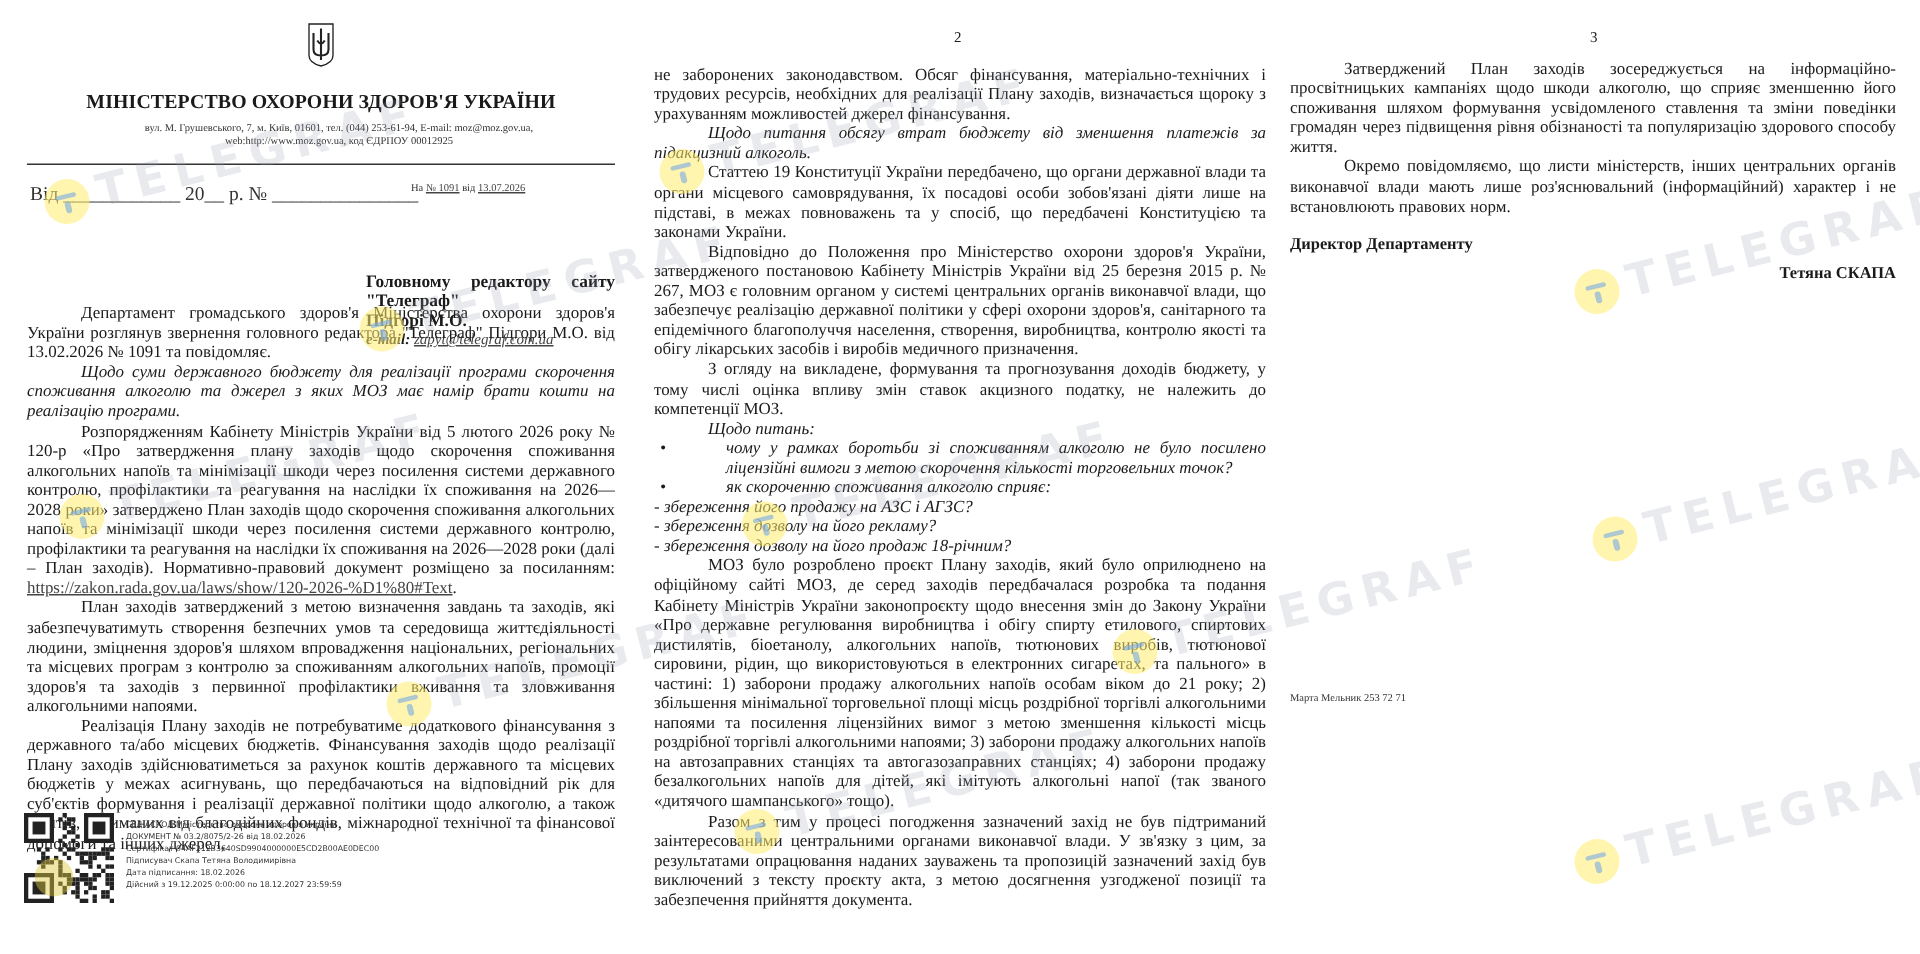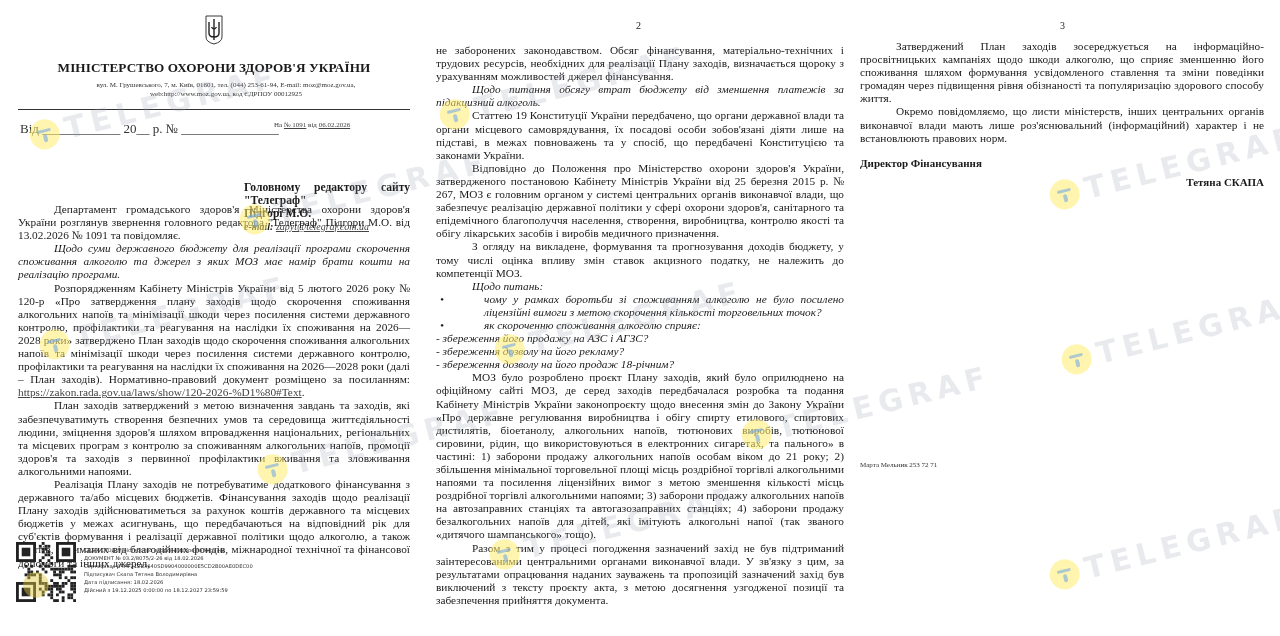--- a/index.html
+++ b/index.html
@@ -67,21 +67,21 @@
   <div class="addr">
     <div>вул. М. Грушевського, 7, м. Київ, 01601, тел. (044) 253-61-94, E-mail: moz@moz.gov.ua,</div>
     <div>web:http://www.moz.gov.ua, код ЄДРПОУ 00012925</div>
   </div>
   <div class="hr"></div>
   <div class="ref-left">Від ____________ 20__ р. № _______________</div>
   <div class="ref-right">
     <span>На</span>
     <span class="u">№ 1091</span>
     <span>від</span>
-    <span class="u">06.02.2026</span>
+    <span class="u">13.07.2026</span>
   </div>
   <div class="addressee">
     <div class="row1">
       <span>Головному</span>
       <span>редактору</span>
       <span>сайту</span>
     </div>
     <div>"Телеграф"</div>
     <div>Підгорі М.О.</div>
     <div class="email">
@@ -250,21 +250,21 @@
   </div>
 </div>
 
 <div class="page" id="p3">
   <div class="pnum" style="left:208px">3</div>
   <div class="body txt">
     <p>Затверджений План заходів зосереджується на інформаційно-просвітницьких кампаніях щодо шкоди алкоголю, що сприяє зменшенню його споживання шляхом формування усвідомленого ставлення та зміни поведінки громадян через підвищення рівня обізнаності та популяризацію здорового способу життя.</p>
     <p>Окремо повідомляємо, що листи міністерств, інших центральних органів виконавчої влади мають лише роз'яснювальний (інформаційний) характер і не встановлюють правових норм.</p>
   </div>
   <div class="signblock">
-    <div>Директор Фінансування</div>
+    <div>Директор Департаменту</div>
     <div class="name">Тетяна СКАПА</div>
   </div>
   <div class="executor">Марта Мельник 253 72 71</div>
 </div>
 
 <div class="wm" style="left:30px;top:120px">
     <div class="logo"></div>
     <div class="word">TELEGRAF</div>
   </div>
 <div class="wm" style="left:240px;top:205px">

